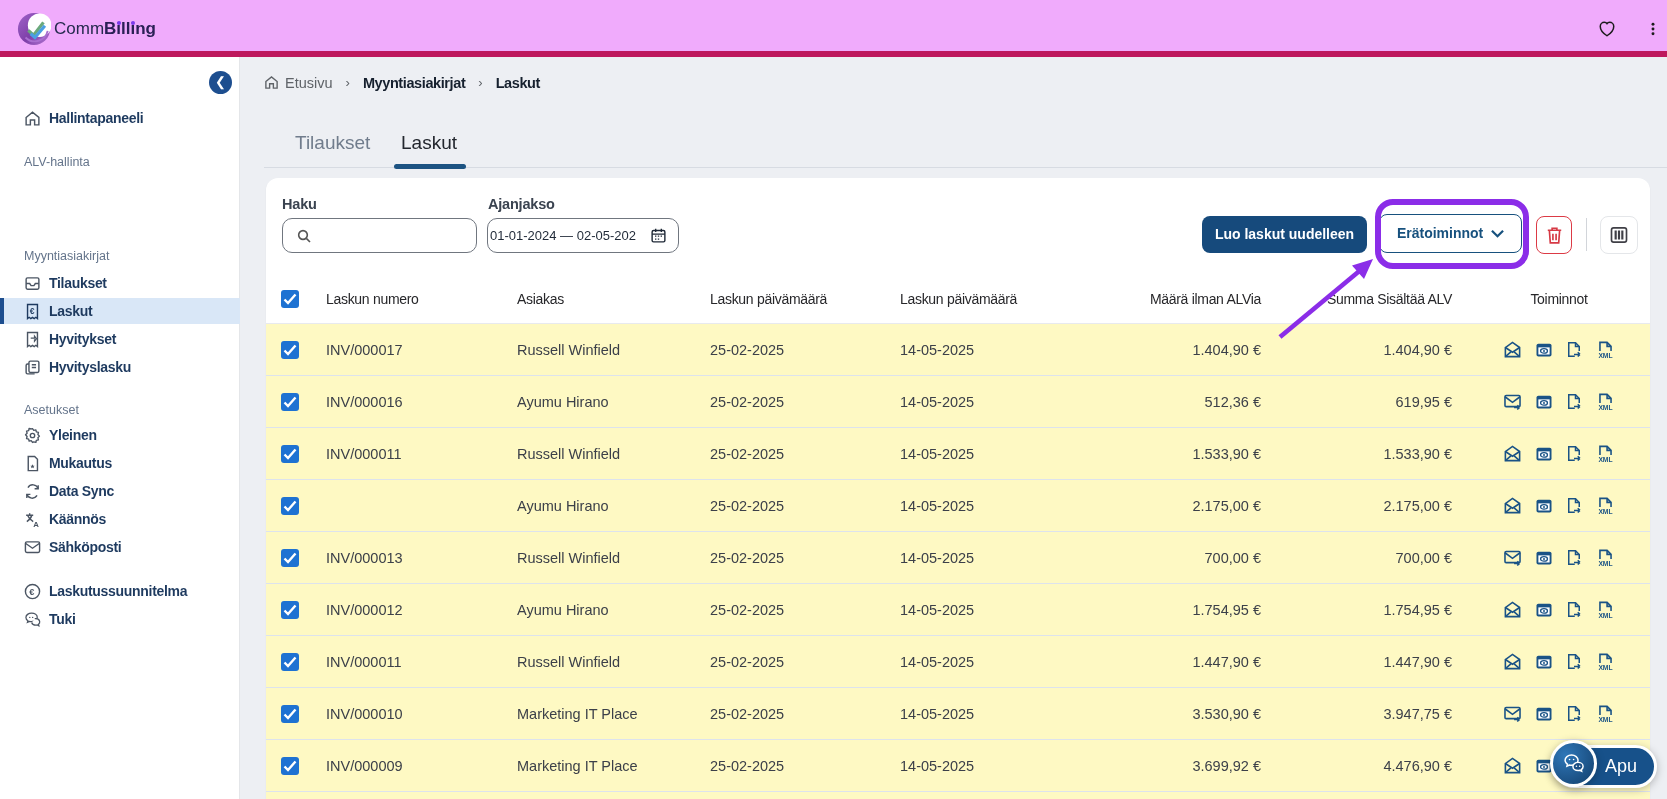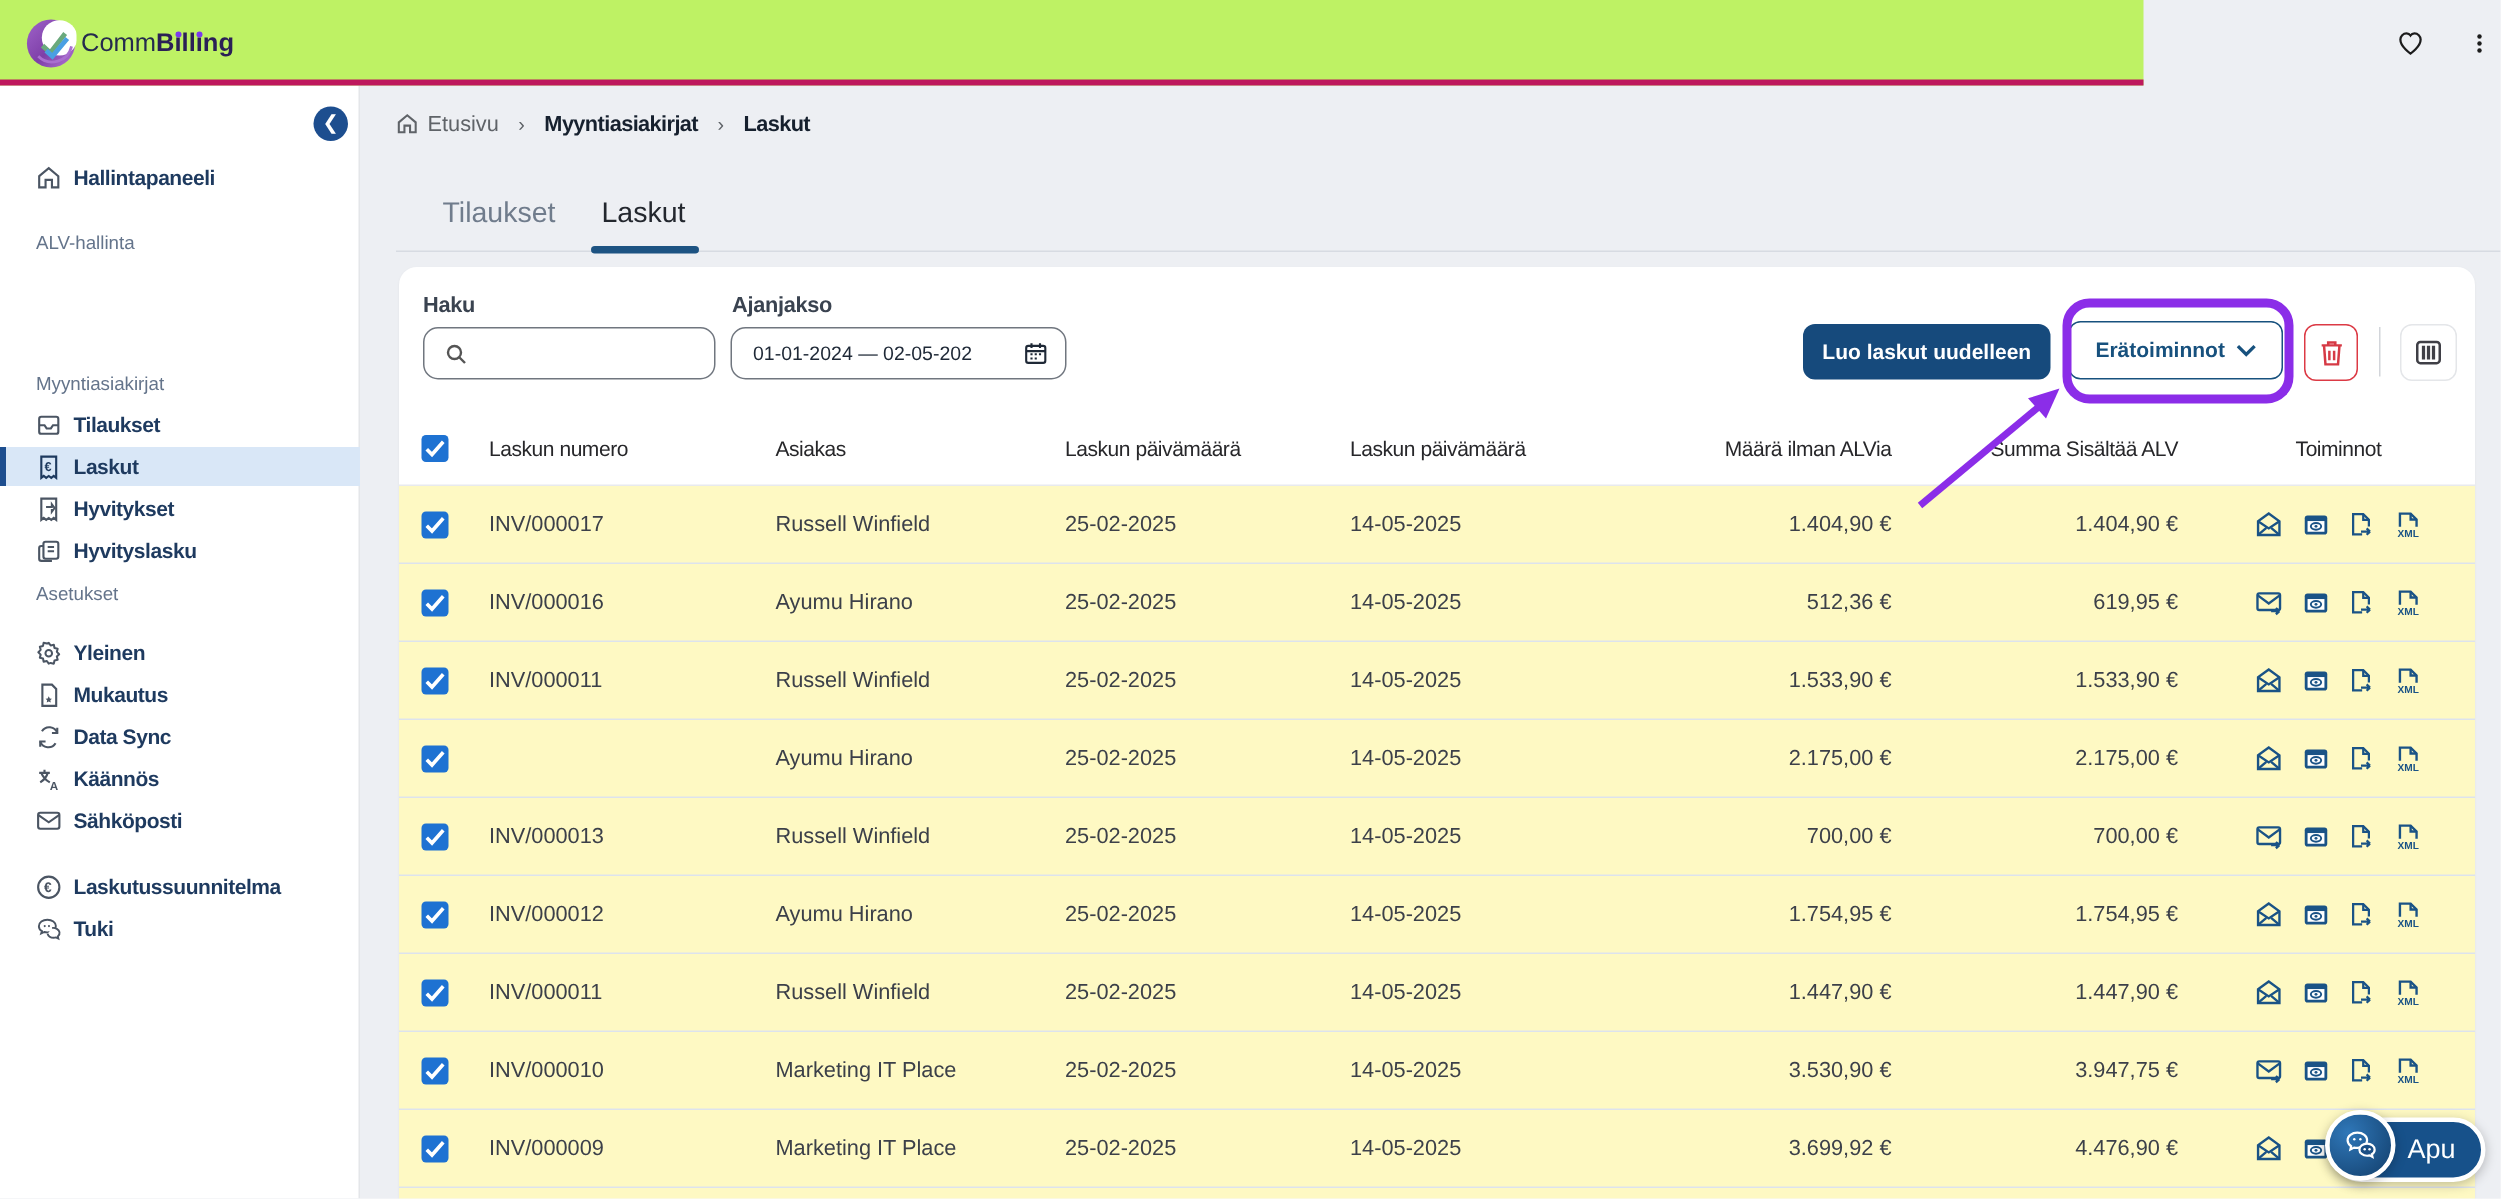--- a/index.html
+++ b/index.html
@@ -1,19 +1,19 @@
 <!DOCTYPE html>
 <html><head>
 <meta charset="utf-8">
 <style>
 *{margin:0;padding:0;box-sizing:border-box}
 html,body{width:1667px;height:799px;overflow:hidden;font-family:"Liberation Sans",sans-serif;background:#edeff3;position:relative}
 .abs{position:absolute}
 
-#tophdr{position:absolute;top:0;left:0;width:1429px;height:57px;background:#bef264;border-bottom:4px solid #be185d;z-index:40}
+#tophdr{position:absolute;top:0;left:0;width:1667px;height:57px;background:#f0abfc;border-bottom:6px solid #be185d;z-index:40}
 #logo{position:absolute;left:17px;top:12px;width:34px;height:34px}
 #logotxt{position:absolute;left:54px;top:19px;font-size:17px;line-height:20px;color:#252a4e}
 #logotxt b{color:#2b2357}
 .hicon{position:absolute;top:20px;color:#1c1c1c}
 
 #sidebar{position:absolute;top:57px;left:0;width:240px;height:742px;background:#fff;border-right:1px solid #e4e6e9;z-index:30}
 #collapse{position:absolute;left:209px;top:14px;width:23px;height:23px;border-radius:50%;background:#1d4e8f;color:#fff;text-align:center;line-height:21px;font-size:13px;z-index:35}
 .navitem{position:absolute;left:0;width:240px;height:28px;display:flex;align-items:center;color:#1e3a5f;font-weight:700;font-size:14px;letter-spacing:-.3px}
 .navitem svg{position:absolute;left:24px}
 .navitem span{position:absolute;left:49px;white-space:nowrap}
@@ -120,21 +120,21 @@
       <span>Hyvitykset</span>
     </div>
   <div class="navitem" style="top:296px">
       <svg width="17" height="17" viewBox="0 0 24 24" fill="none" stroke="#4b5563" stroke-width="2">
         <rect x="7" y="3" width="14" height="16" rx="2"></rect>
         <path d="M7 7H5a2 2 0 0 0-2 2v10a2 2 0 0 0 2 2h10"></path>
         <path d="M11 8h6M11 12h6"></path>
       </svg>
       <span>Hyvityslasku</span>
     </div>
-  <div class="navsec" style="top:332px">Asetukset</div>
+  <div class="navsec" style="top:346px">Asetukset</div>
   <div class="navitem" style="top:364px">
       <svg width="17" height="17" viewBox="0 0 24 24" fill="none" stroke="#4b5563" stroke-width="1.9">
         <circle cx="12" cy="12" r="3.1"></circle>
         <path d="M12 2.2l1.8 2.5 3-.7.6 3 3 .7-.8 3 2.2 2.2-2.2 2.2.8 3-3 .7-.6 3-3-.7L12 21.8l-1.8-2.5-3 .7-.6-3-3-.7.8-3L2.2 11l2.2-2.2-.8-3 3-.7.6-3 3 .7z" stroke-linejoin="round"></path>
       </svg>
       <span>Yleinen</span>
     </div>
   <div class="navitem" style="top:392px">
       <svg width="17" height="17" viewBox="0 0 24 24" fill="none" stroke="#4b5563" stroke-width="2">
         <path d="M6 2h9l4 4v16H6z"></path>
@@ -198,21 +198,21 @@
 
 <div id="card">
   <div class="flabel" style="left:16px">Haku</div>
   <div class="finput" style="left:16px;width:195px">
     <svg style="position:absolute;left:13px;top:9px" width="16" height="16" viewBox="0 0 24 24" fill="none" stroke="#555" stroke-width="2.4">
         <circle cx="10.5" cy="10.5" r="6.5"></circle>
         <path d="M15.5 15.5 21 21"></path>
       </svg>
   </div>
   <div class="flabel" style="left:222px">Ajanjakso</div>
-  <div class="finput" style="left:221px;width:224px;font-size:13px;color:#1f2937;white-space:nowrap;overflow:hidden;display:flex;align-items:center;padding-left:14px">01-01-2024 — 02-05-202
+  <div class="finput" style="left:221px;width:192px;font-size:13px;color:#1f2937;white-space:nowrap;overflow:hidden;display:flex;align-items:center;padding-left:2px">01-01-2024 — 02-05-202
     <svg style="position:absolute;right:11px;top:8px" width="17" height="17" viewBox="0 0 24 24" fill="none" stroke="#1f2937" stroke-width="2">
         <rect x="3" y="5" width="18" height="16" rx="2"></rect>
         <path d="M3 10h18M8 2.5V7M16 2.5V7"></path>
         <path d="M7 13h2M11 13h2M15 13h2M7 17h2M11 17h2" stroke-width="1.8"></path>
       </svg>
   </div>
   <div id="btn1">Luo laskut uudelleen</div>
   <div id="btn2">Erätoiminnot &nbsp;<svg width="13" height="9" viewBox="0 0 14 9" fill="none" stroke="#17517e" stroke-width="2.4">
         <path d="M1 1.5 7 7.5 13 1.5"></path>
       </svg></div>

